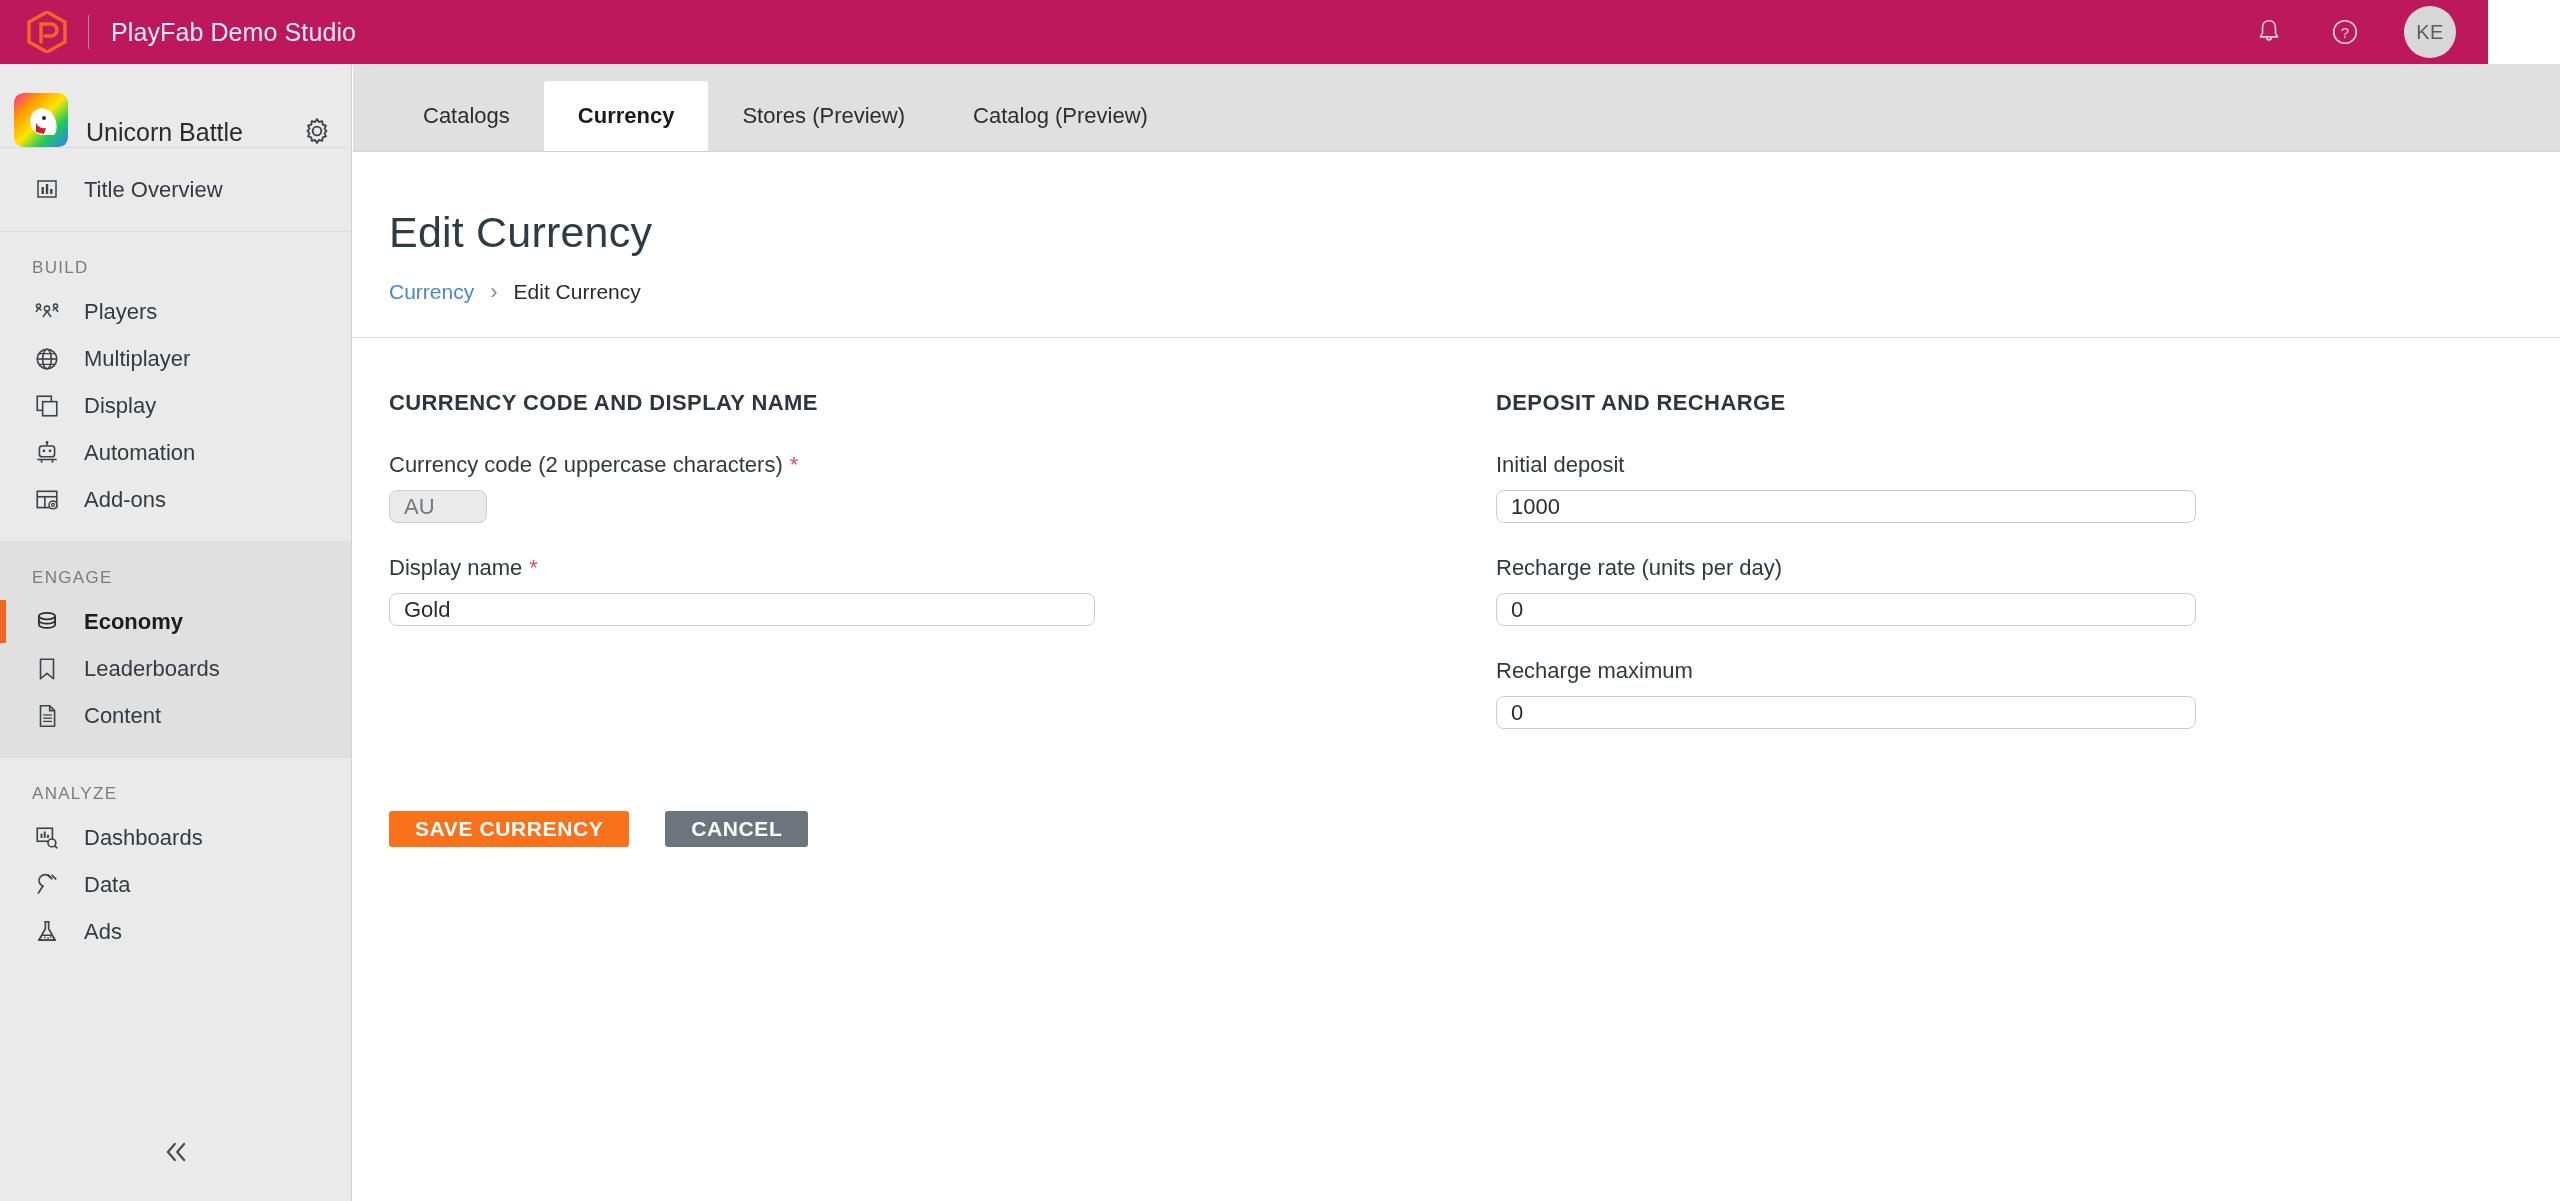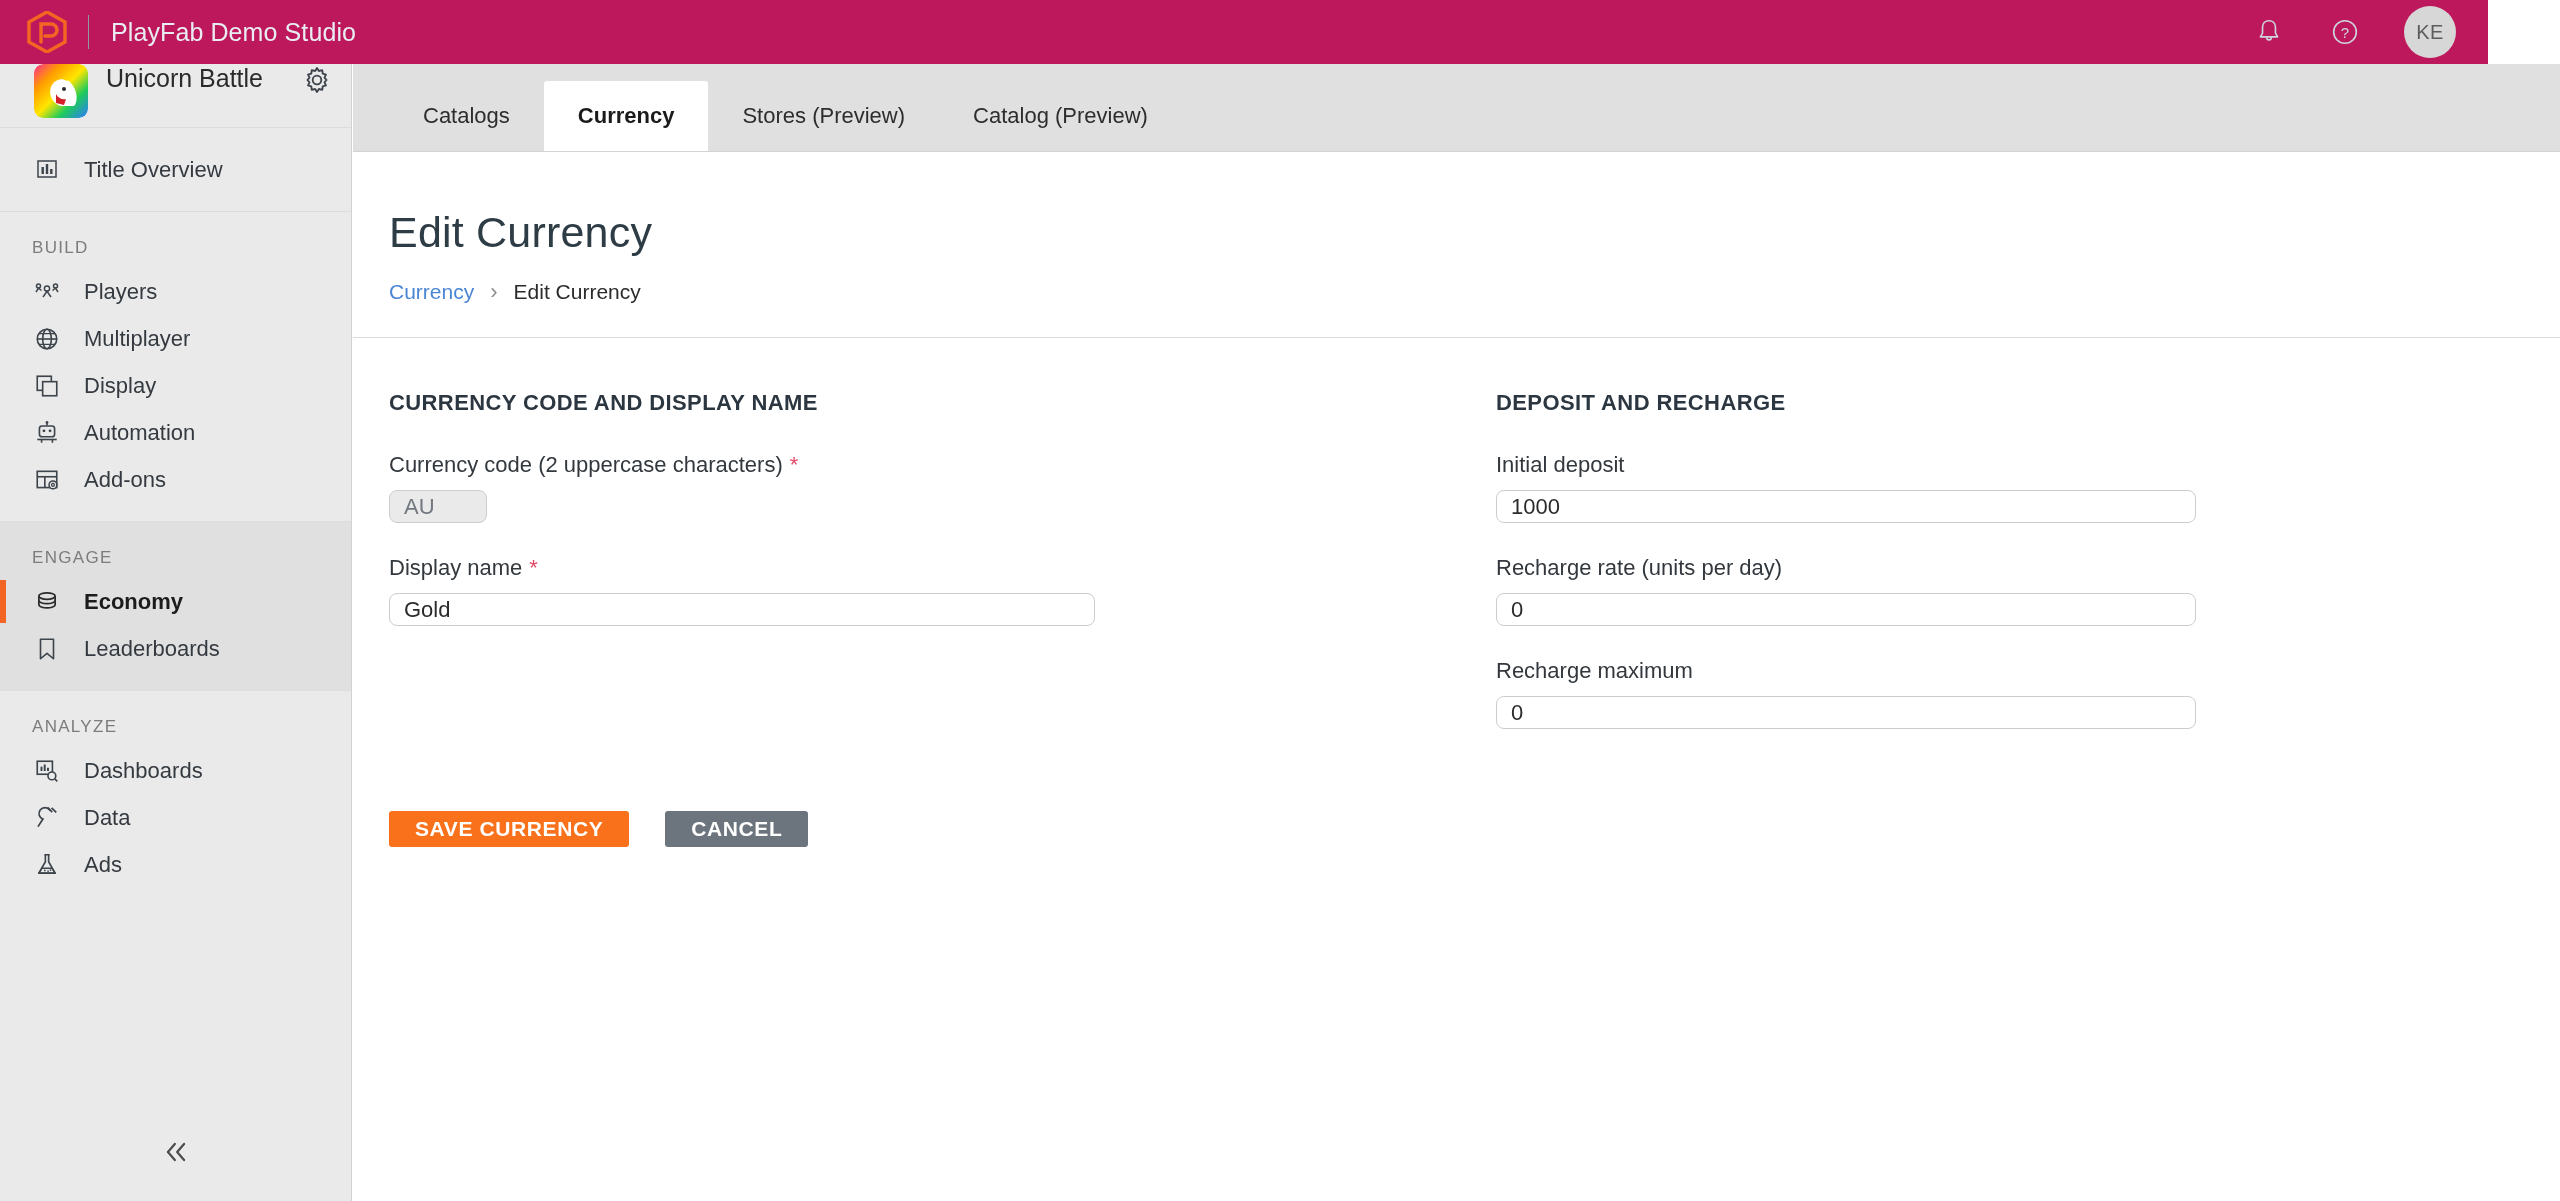--- a/index.html
+++ b/index.html
@@ -49,22 +49,22 @@
   }
 
   
   .sidebar {
     position: absolute; top: 64px; left: 0;
     width: 352px; height: 1137px;
     background: #eaeaea;
     border-right: 1px solid #d2d2d2;
   }
   .title-block {
-    height: 64px; display: flex; align-items: flex-start;
-    padding-left: 34px; padding-right: 18px;
+    height: 84px; display: flex; align-items: flex-end;
+    padding-left: 14px; padding-right: 18px;
     border-bottom: 1px solid #dcdcdc;
     cursor: pointer;
   }
   .title-thumb {
     width: 54px; height: 54px; border-radius: 9px;
     overflow: hidden; flex: none;
   }
   .title-name {
     margin-left: 18px; font-size: 25px; color: #2b2b2b;
     font-weight: 400; flex: 1; white-space: nowrap;
@@ -350,20 +350,32 @@
       <span class="lbl">Economy</span>
     </div>
     <div class="nav-item">
       <span class="ico">
         <svg width="26" height="26" viewBox="0 0 24 24" aria-hidden="true">
           <path d="M6 3 H18 V21 L12 16 L6 21 Z" fill="none" stroke="#3d444b" stroke-width="1.5" stroke-linejoin="round"></path>
         </svg>
       </span>
       <span class="lbl">Leaderboards</span>
     </div>
+    <div class="nav-item">
+      <span class="ico">
+        <svg width="26" height="26" viewBox="0 0 24 24" aria-hidden="true">
+          <path d="M6 2.5 H14.5 L19 7 V21.5 H6 Z" fill="none" stroke="#3d444b" stroke-width="1.5" stroke-linejoin="round"></path>
+          <path d="M14.5 2.5 V7 H19" fill="none" stroke="#3d444b" stroke-width="1.5"></path>
+          <line x1="8.5" y1="11" x2="16.5" y2="11" stroke="#3d444b" stroke-width="1.2"></line>
+          <line x1="8.5" y1="14" x2="16.5" y2="14" stroke="#3d444b" stroke-width="1.2"></line>
+          <line x1="8.5" y1="17" x2="16.5" y2="17" stroke="#3d444b" stroke-width="1.2"></line>
+        </svg>
+      </span>
+      <span class="lbl">Content</span>
+    </div>
     <div class="nav-spacer"></div>
   </div>
 
   <div class="nav-group">
     <div class="nav-heading">ANALYZE</div>
     <div class="nav-item">
       <span class="ico">
         <svg width="26" height="26" viewBox="0 0 24 24" aria-hidden="true">
           <rect x="3" y="3" width="14" height="12" fill="none" stroke="#3d444b" stroke-width="1.5"></rect>
           <rect x="6" y="8" width="1.8" height="4" fill="#3d444b"></rect>

